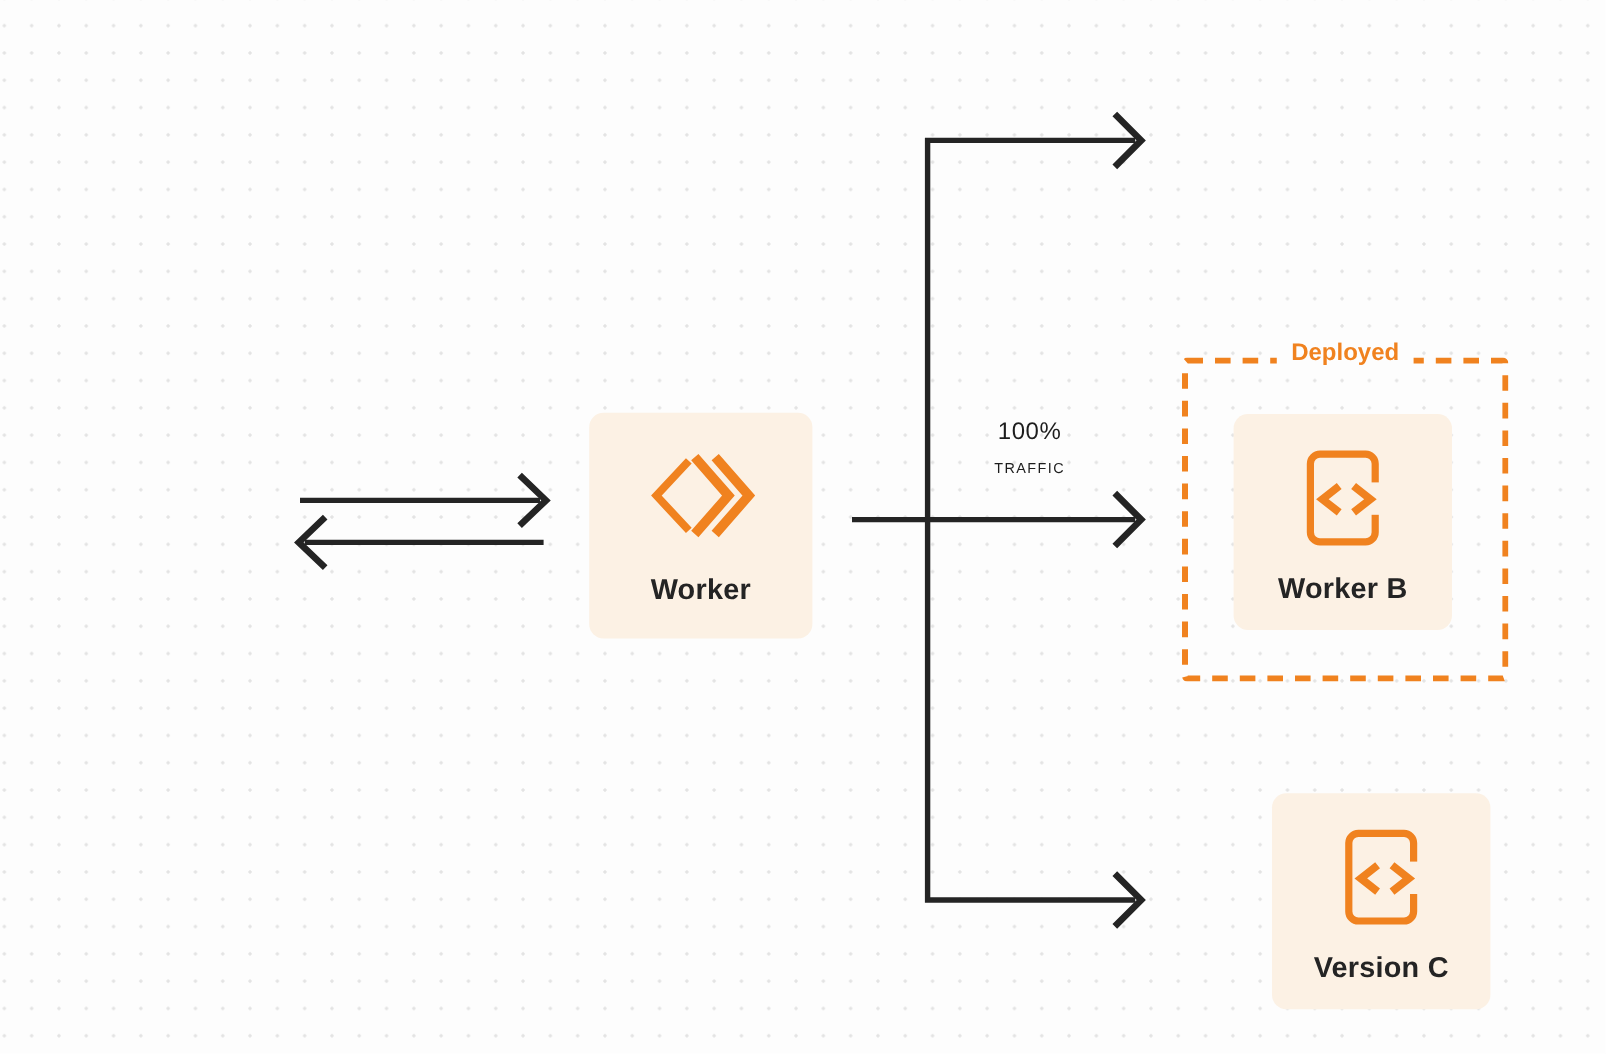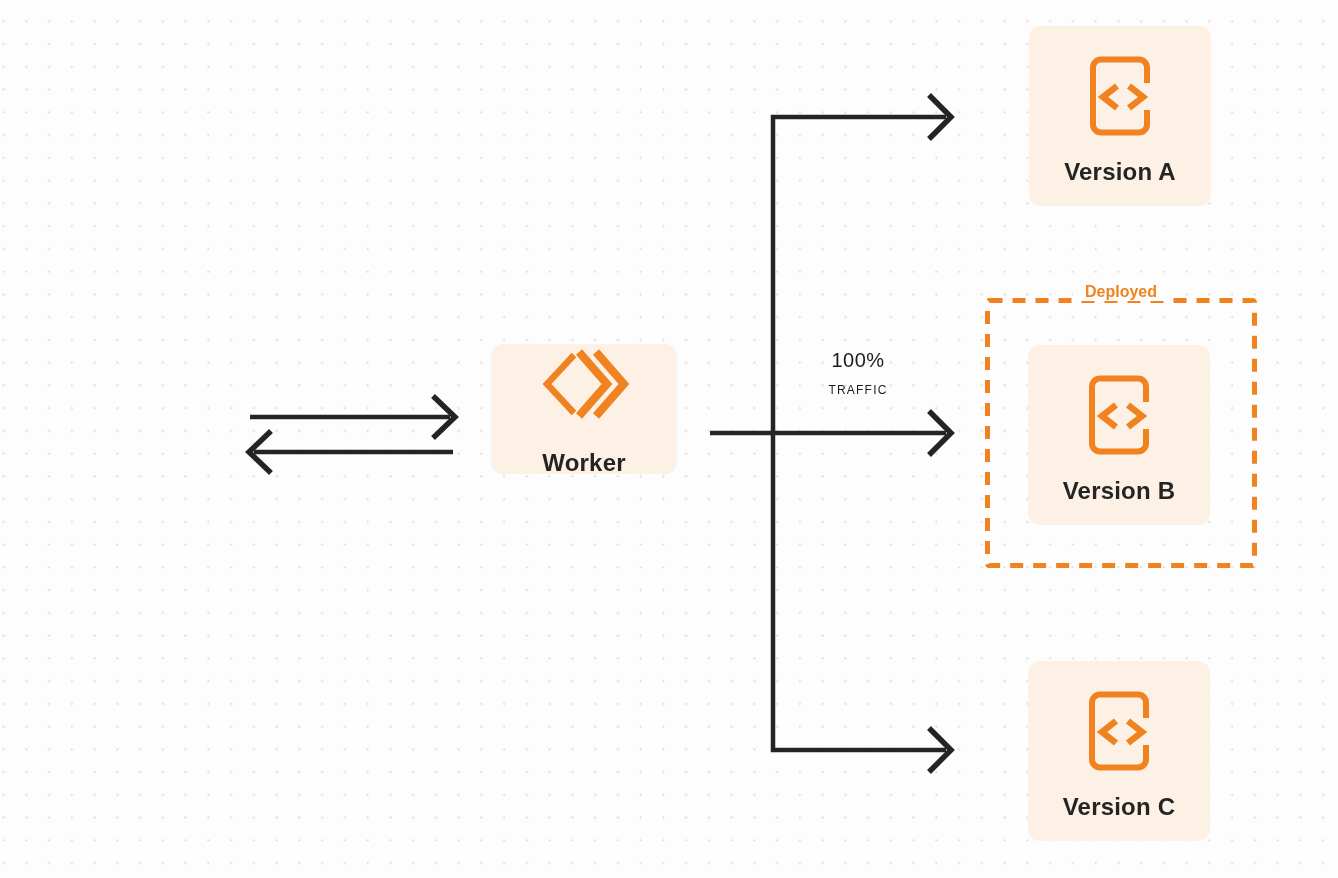--- a/index.html
+++ b/index.html
@@ -47,33 +47,33 @@
     letter-spacing: 0.2px;
     white-space: nowrap;
   }
   .client-node {
     left: 30px; top: 344px;
     width: 182px; height: 180px;
     background: #f6f6f7;
   }
   .worker-node {
     left: 491px; top: 344px;
-    width: 186px; height: 130px;
+    width: 186px; height: 188px;
     background: #fcf1e4;
     gap: 26px;
     padding-top: 8px;
   }
   .version-node {
     width: 182px; height: 180px;
     background: #fcf1e4;
     gap: 22px;
     padding-top: 10px;
   }
   .version-a { left: 1029px; top: 26px; }
-  .version-c { left: 1028px; top: 661px; }
+  .version-c { left: 1060px; top: 661px; }
   .version-b { left: 43px;  top: 47px; }
 
   .icon-svg { display: block; overflow: visible; }
   .icon-svg polyline, .icon-svg rect.frame {
     fill: none;
     stroke: #f0821f;
     stroke-linejoin: miter;
   }
 
   .deployed-group {
@@ -86,21 +86,21 @@
     left: 0; top: 0;
     width: 272px; height: 270px;
   }
   .deployed-label {
     position: absolute;
     top: -15px;
     left: 50%;
     transform: translateX(-50%);
     background: #fdfdfd;
     padding: 0 12px;
-    font-size: 16px;
+    font-size: 20px;
     font-weight: 700;
     color: #f0821f;
     white-space: nowrap;
   }
 
   .traffic-label {
     position: absolute;
     left: 773px; top: 349px;
     width: 170px;
     text-align: center;
@@ -139,44 +139,35 @@
       <polyline points="55,3 83,35 55,67" stroke-width="8"></polyline>
     </svg>
     <span class="node-label">Worker</span>
   </div>
 
   <div class="traffic-label">
     <div class="traffic-line1">100%</div>
     <div class="traffic-line2">TRAFFIC</div>
   </div>
 
-  <div class="node version-node version-a">
-    <svg class="icon-svg" width="62" height="80" viewBox="0 0 62 80">
-      <rect class="frame" x="4" y="3.5" width="54" height="73" rx="8" stroke-width="6"></rect>
-      <rect x="53" y="27" width="9" height="27" fill="#fcf1e4"></rect>
-      <polyline points="28,30 14,41 28,52" stroke-width="6.5"></polyline>
-      <polyline points="40,30 54,41 40,52" stroke-width="6.5"></polyline>
-    </svg>
-    <span class="node-label">Version A</span>
-  </div>
 
   <div class="deployed-group">
     <svg class="deployed-border" viewBox="0 0 272 270">
       <rect x="2.5" y="2.5" width="267" height="265" rx="2" fill="none" stroke="#f0821f" stroke-width="5" stroke-dasharray="13 10"></rect>
     </svg>
     <span class="deployed-label">Deployed</span>
 
     <div class="node version-node version-b" style="position:absolute;">
       <svg class="icon-svg" width="62" height="80" viewBox="0 0 62 80">
         <rect class="frame" x="4" y="3.5" width="54" height="73" rx="8" stroke-width="6"></rect>
         <rect x="53" y="27" width="9" height="27" fill="#fcf1e4"></rect>
         <polyline points="28,30 14,41 28,52" stroke-width="6.5"></polyline>
         <polyline points="40,30 54,41 40,52" stroke-width="6.5"></polyline>
       </svg>
-      <span class="node-label">Version B</span>
+      <span class="node-label">Worker B</span>
     </div>
   </div>
 
   <div class="node version-node version-c">
     <svg class="icon-svg" width="62" height="80" viewBox="0 0 62 80">
       <rect class="frame" x="4" y="3.5" width="54" height="73" rx="8" stroke-width="6"></rect>
       <rect x="53" y="27" width="9" height="27" fill="#fcf1e4"></rect>
       <polyline points="28,30 14,41 28,52" stroke-width="6.5"></polyline>
       <polyline points="40,30 54,41 40,52" stroke-width="6.5"></polyline>
     </svg>

